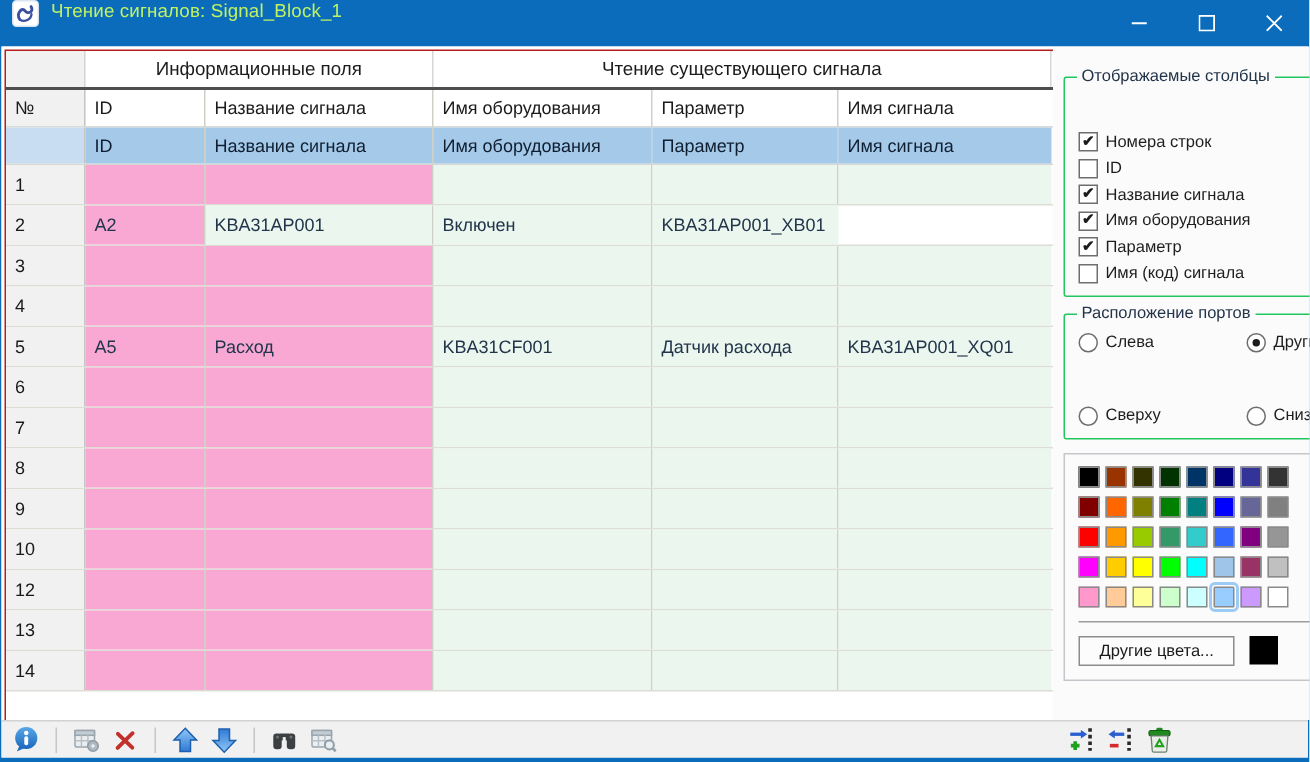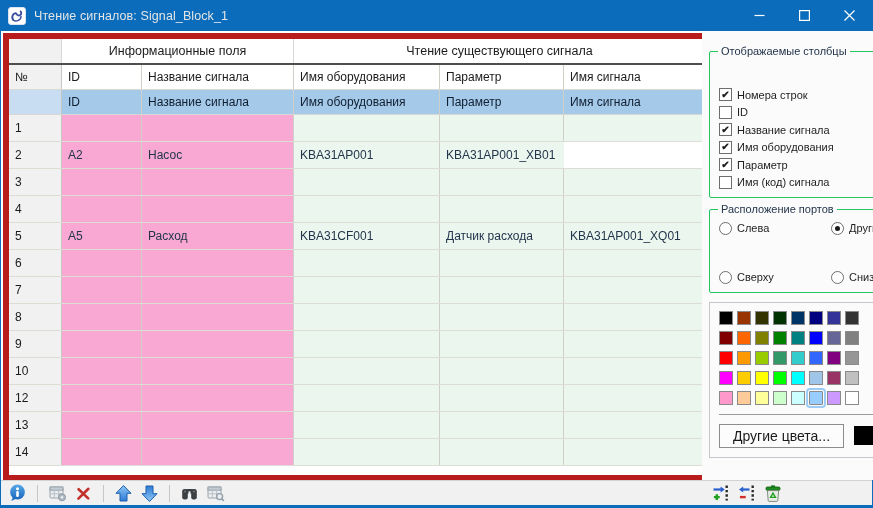--- a/index.html
+++ b/index.html
@@ -1,30 +1,30 @@
 <!DOCTYPE html>
 <html><head>
 <meta charset="utf-8">
 <style>
   html,body{margin:0;padding:0;width:873px;height:508px;overflow:hidden;
     font-family:"Liberation Sans",sans-serif;-webkit-font-smoothing:antialiased;}
   .window{width:873px;height:508px;box-sizing:border-box;background:#0A6CBB;
     padding:0 1px 3px 1px;display:flex;flex-direction:column;}
   
-  .titlebar{height:31px;flex:0 0 31px;background:#0A6CBB;display:flex;align-items:center;color:#e5e5e5;}
+  .titlebar{height:31px;flex:0 0 31px;background:#0A6CBB;display:flex;align-items:flex-start;color:#bef264;}
   .app-icon{margin-left:7px;width:18px;height:18px;flex:0 0 18px;}
   .title-text{margin-left:8px;font-size:12.5px;letter-spacing:.1px;}
   .win-controls{margin-left:auto;display:flex;height:31px;}
   .win-btn{width:45px;height:31px;display:flex;align-items:center;justify-content:center;cursor:default;}
   
   .bodyarea{flex:1;background:#FBFBFB;display:flex;flex-direction:column;min-height:0;}
   .content{flex:1;display:flex;min-height:0;}
   .main{width:701px;flex:0 0 701px;background:#FFF;}
   .table-wrap{margin:2px 0 0 2px;width:761px;height:448px;box-sizing:border-box;
-    border:6px solid #b91c1c;background:#fff;overflow:hidden;}
+    border:1px solid #b91c1c;background:#fff;overflow:hidden;}
   .grid6{display:grid;grid-template-columns:53px 80px 152px 146px 124px 142px;}
   .grid3{display:grid;grid-template-columns:53px 232px 412px;}
   .tc{box-sizing:border-box;border-right:1px solid #CFCFC8;padding:0 6px;display:flex;
     align-items:center;font-size:12px;color:#22354B;overflow:hidden;white-space:nowrap;}
   .tc:last-child{border-right:none;}
   .r-groups{height:24px;border-bottom:2px solid #4E4E4E;background:#fff;}
   .r-groups .tc{justify-content:center;font-size:12.5px;color:#1B1B1B;border-right:1px solid #D6D6D6;}
   .r-cols{height:24px;background:#fff;border-bottom:1px solid #DADAD4;}
   .r-cols .tc{color:#1B1B1B;}
   .r-sel{height:24px;border-bottom:1px solid #D8D8D2;}
@@ -49,21 +49,21 @@
   .gb-title{position:absolute;top:-7px;left:8px;background:#FBFBFB;padding:0 3px;font-size:11px;color:#23344A;}
   .gb-items{display:flex;flex-direction:column;gap:4.6px;margin-top:24px;}
   .gb-items .cb-row{gap:5px;}
   .radio-grid{display:grid;grid-template-columns:76px auto;row-gap:7px;column-gap:2px;gap:36px;}
   .palettebox{border:1px solid #C3C7CC;margin:9px 2px 0 0;padding:8px 7px 9px 9px;}
   .swatches{display:grid;grid-template-columns:repeat(8,14px);gap:6px 4px;}
   .sw{width:14px;height:14px;box-sizing:border-box;border:1px solid #8A8A8A;}
   .sw.sel{outline:2px solid #9CCBF5;outline-offset:1px;border-radius:1px;}
   .pal-sep{border-top:1px solid #9C9C9C;margin:9px 0 9px 0;}
   .pal-btnrow{display:flex;align-items:center;gap:10px;}
-  .other-btn{border:1px solid #8C8C8C;background:#FCFCFC;font-size:14px;font-family:inherit;
+  .other-btn{border:1px solid #8C8C8C;background:#FCFCFC;font-size:11px;font-family:inherit;
     padding:3px 13px;color:#1a1a1a;}
   .cur-color{width:19px;height:19px;flex:0 0 19px;}
   
   .toolbar{flex:0 0 24px;height:24px;background:#F1F1F1;border-top:1px solid #D2D2D2;
     display:flex;align-items:center;padding:0 0 0 7px;}
   .tb-group{display:flex;align-items:center;gap:7px;}
   .tb-sep{width:1px;height:17px;background:#C6C6C6;margin:0 3px;}
   .tb-btn{width:19px;height:19px;display:flex;align-items:center;justify-content:center;}
   .tb-right{margin-left:auto;margin-right:90px;display:flex;align-items:center;gap:7px;}
 </style>
@@ -131,22 +131,22 @@
                 <div class="tc c-num">1</div>
                 <div class="tc c-info"></div>
                 <div class="tc c-info"></div>
                 <div class="tc c-read"></div>
                 <div class="tc c-read"></div>
                 <div class="tc c-read"></div>
               </div>
               <div class="trow grid6">
                 <div class="tc c-num">2</div>
                 <div class="tc c-info">A2</div>
-                <div class="tc c-info">Насос</div>
                 <div class="tc c-read">KBA31AP001</div>
+                <div class="tc c-read">Включен</div>
                 <div class="tc c-read">KBA31AP001_XB01</div>
               </div>
               <div class="trow grid6">
                 <div class="tc c-num">3</div>
                 <div class="tc c-info"></div>
                 <div class="tc c-info"></div>
                 <div class="tc c-read"></div>
                 <div class="tc c-read"></div>
                 <div class="tc c-read"></div>
               </div>

